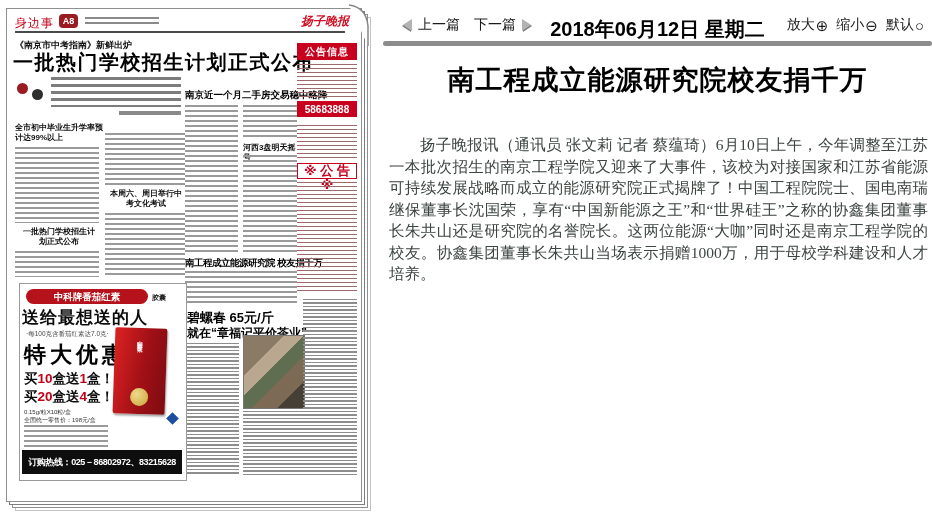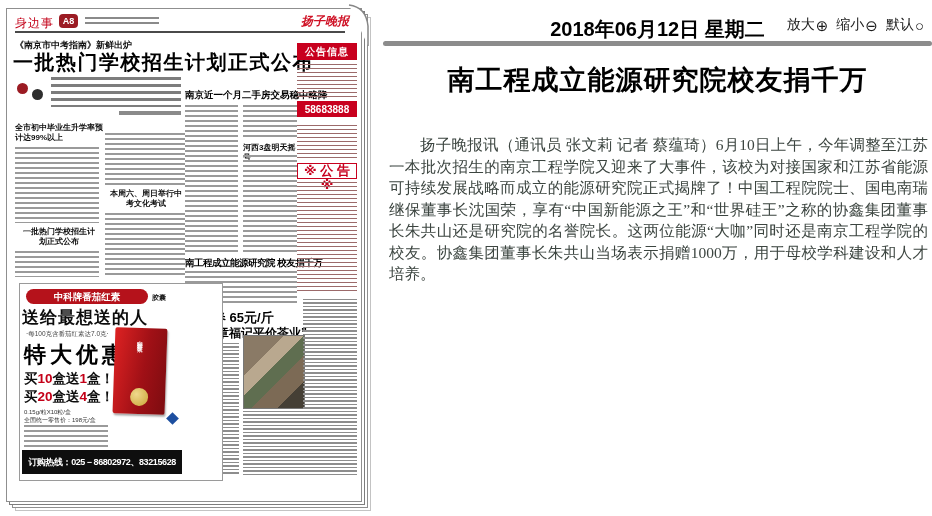--- a/index.html
+++ b/index.html
@@ -60,21 +60,21 @@
   .nf1{left:290px;top:55px;width:60px;height:34px;}
   .nphone{left:290px;top:92px;width:60px;height:16px;background:#c8001e;color:#fff;
           font-size:10px;font-weight:bold;text-align:center;line-height:18px;}
   .nf2{left:290px;top:116px;width:60px;height:34px;}
   .ngg{left:290px;top:154px;width:58px;height:14px;border:1px solid #c8001e;color:#c8001e;
        font-size:13px;font-weight:bold;text-align:center;line-height:14px;}
   .nf3{left:290px;top:173px;width:60px;height:112px;}
   .nf4{left:296px;top:290px;width:54px;height:176px;}
 
   
-  .adbox{left:12px;top:274px;width:166px;height:196px;border:1px solid #9a9a9a;background:#fff;padding-left:36px;}
+  .adbox{left:12px;top:274px;width:166px;height:196px;border:1px solid #9a9a9a;background:#fff;}
   .adbox *{position:absolute;}
   .ad-band{left:6px;top:5px;width:122px;height:15px;background:#b5121b;border-radius:8px;
            color:#fff;font-size:9.5px;font-weight:bold;text-align:center;line-height:15px;}
   .ad-suffix{left:132px;top:9px;font-size:7px;font-weight:bold;color:#222;}
   .ad-slogan{left:2px;top:22px;font-size:17px;font-weight:900;color:#0d0d0d;letter-spacing:1px;}
   .ad-note{left:6px;top:46px;font-size:6.5px;color:#444;}
   .ad-promo{left:4px;top:56px;font-size:22px;font-weight:900;color:#000;letter-spacing:4px;}
   .ad-buy{left:4px;font-size:13.5px;font-weight:900;color:#0d0d0d;}
   .ad-buy .red{color:#c40018;position:static;}
   .ad-buy span{position:static;}
@@ -181,20 +181,26 @@
       <div class="ad-spec">0.15g/粒X10粒/盒</div>
       <div class="ad-price">全国统一零售价：198元/盒</div>
       <div class="fl ad-fill"></div>
       <div class="ad-diamond"></div>
       <div class="ad-hot">订购热线：025－86802972、83215628</div>
     </div>
   </div>
 
   <div class="reader">
     <div class="toolbar">
+      <div class="nav">
+        <span class="tri tri-left"></span>
+        <span class="navbtn">上一篇</span>
+        <span class="navbtn" style="margin-left:8px;">下一篇</span>
+        <span class="tri tri-right"></span>
+      </div>
       <div class="tdate">2018年06月12日 星期二</div>
       <div class="zoomctl">
         <span class="zbtn">
             <span>放大</span>
             <span class="zicon">⊕</span>
           </span>
         <span class="zbtn">
             <span>缩小</span>
             <span class="zicon">⊖</span>
           </span>

